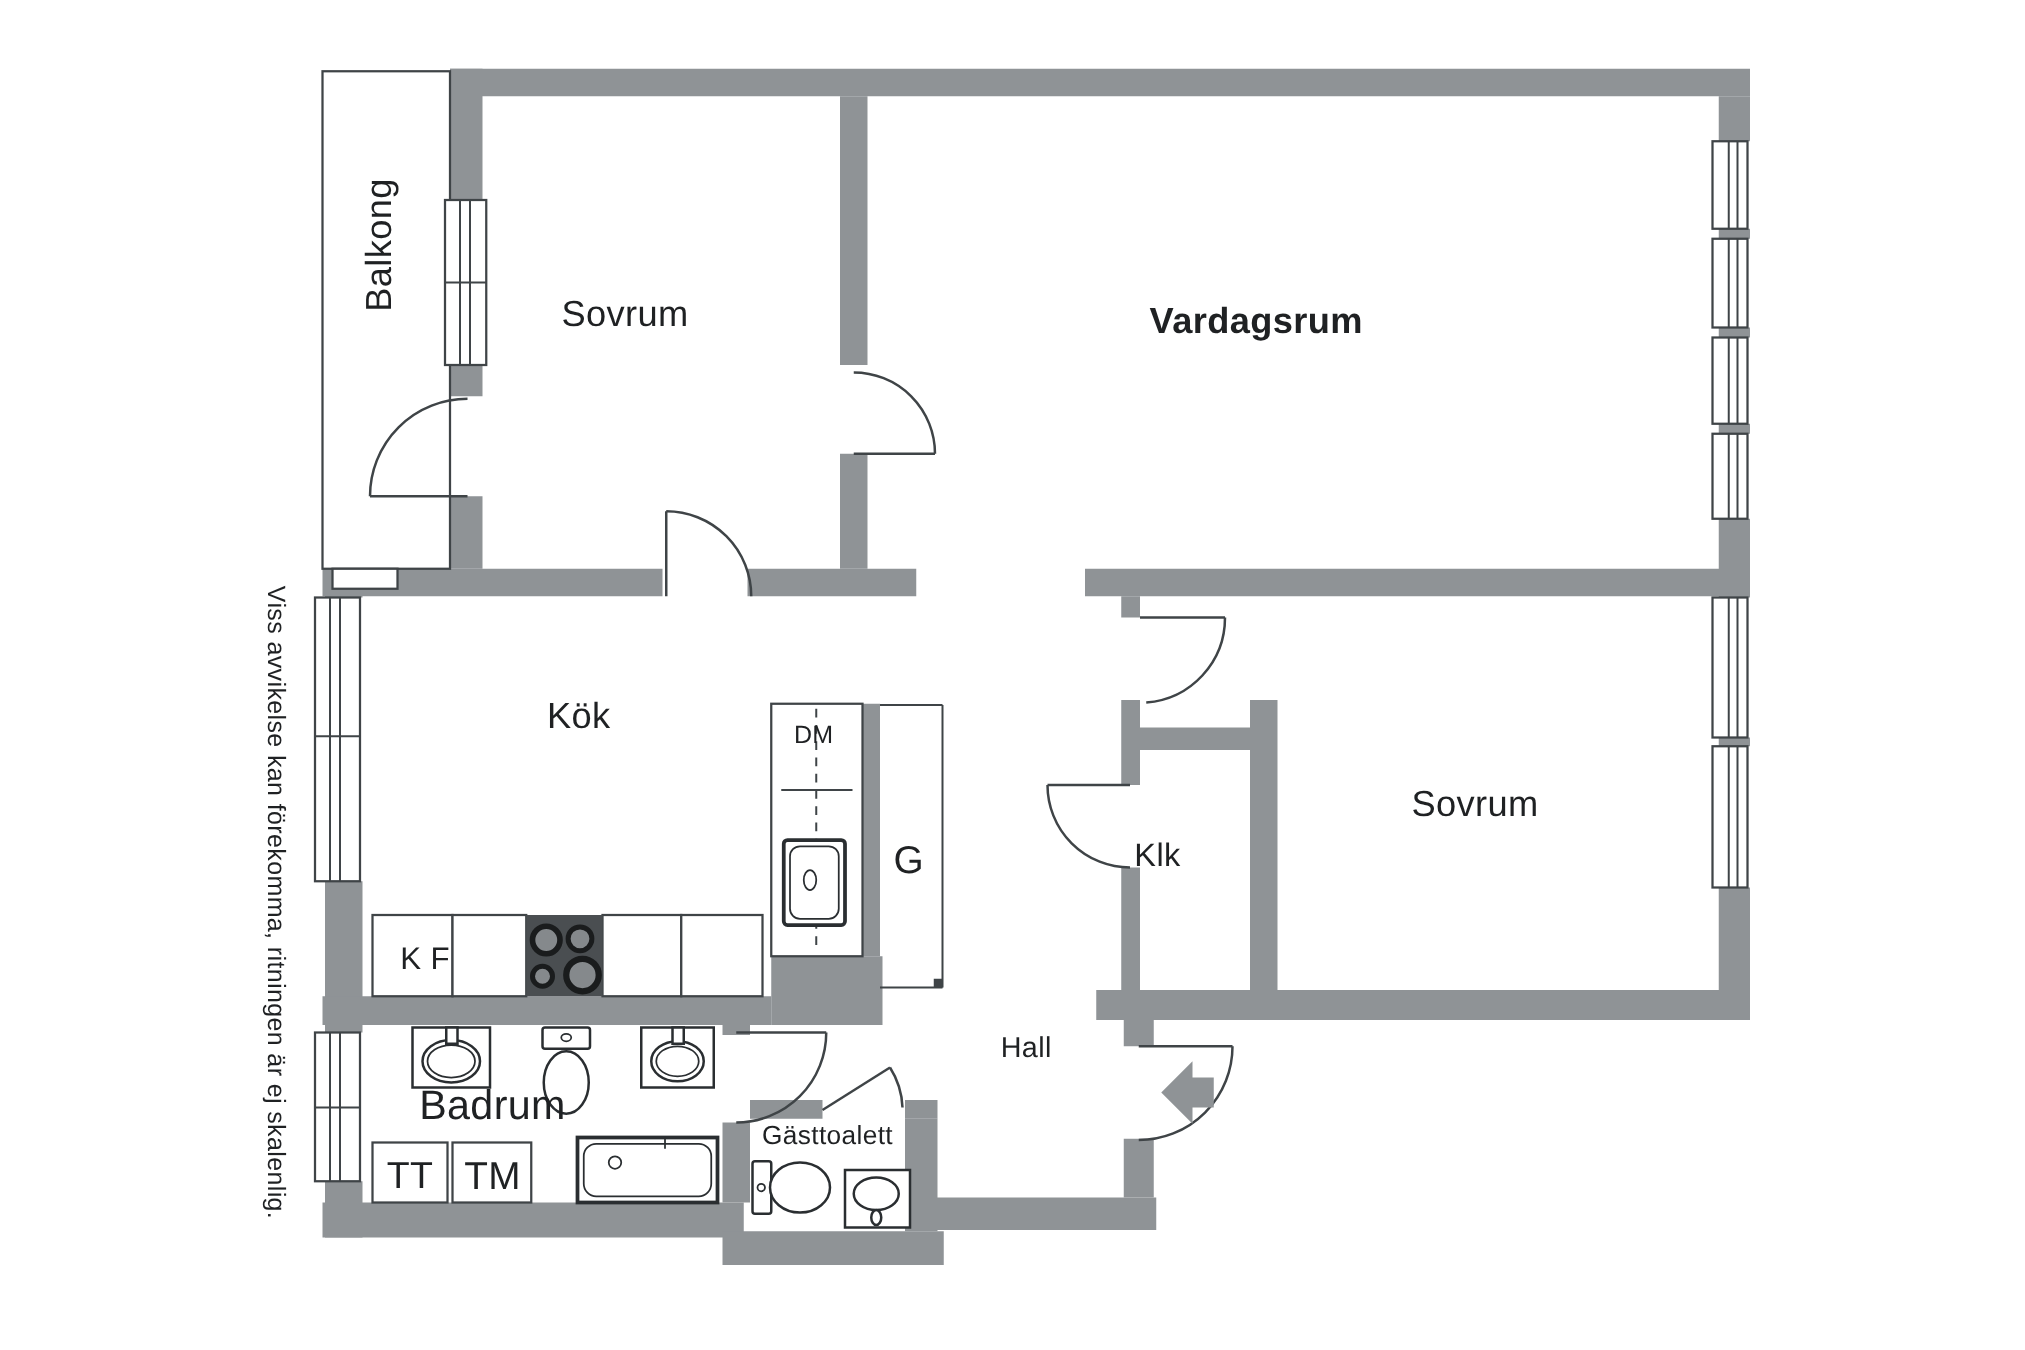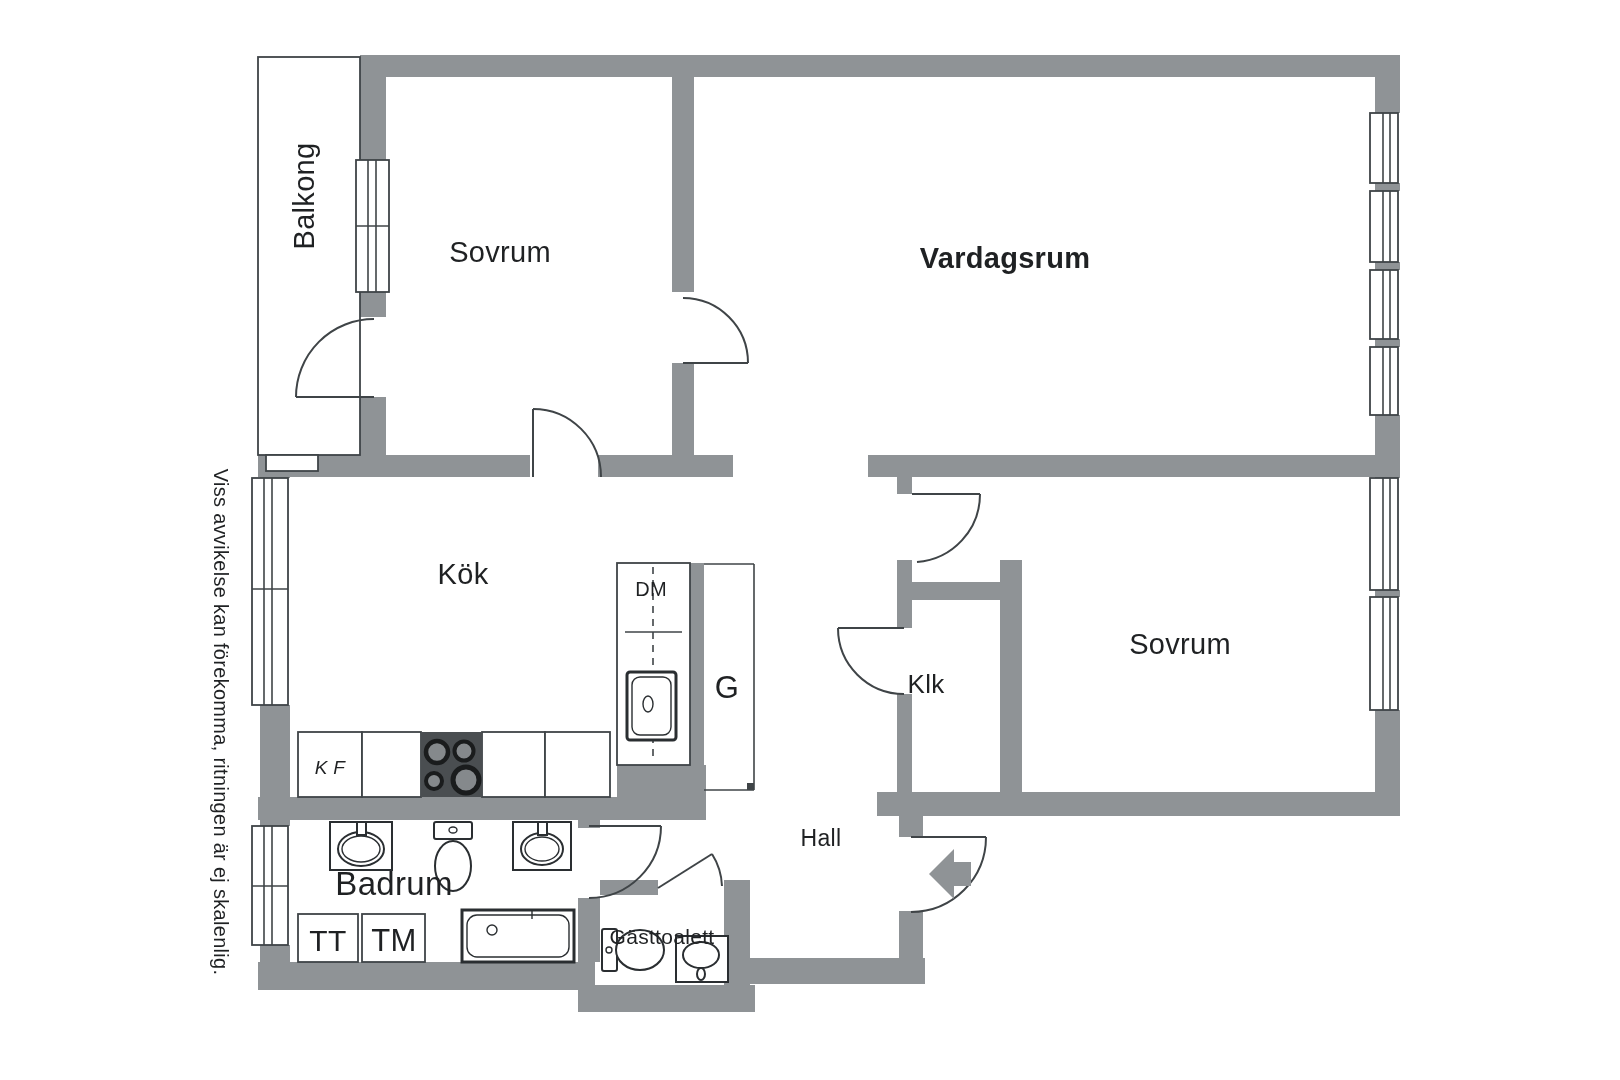--- a/index.html
+++ b/index.html
@@ -219,21 +219,21 @@
 </svg>
 
 <div class="lbl rot270" style="left:304px;top:196px;font-size:29px;">Balkong</div>
 <div class="lbl" style="left:500px;top:252px;font-size:29px;">Sovrum</div>
 <div class="lbl" style="left:1005px;top:258px;font-size:29px;font-weight:bold;">Vardagsrum</div>
 <div class="lbl" style="left:463px;top:574px;font-size:29px;">Kök</div>
 <div class="lbl" style="left:651px;top:589px;font-size:20px;">DM</div>
 <div class="lbl" style="left:727px;top:688px;font-size:31px;">G</div>
 <div class="lbl" style="left:926px;top:668px;font-size:26px;margin-top:16px;">Klk</div>
 <div class="lbl" style="left:1180px;top:644px;font-size:29px;">Sovrum</div>
-<div class="lbl" style="left:330px;top:768px;font-size:19px;font-style:italic;">K F</div>
+<div class="lbl" style="left:340px;top:768px;font-size:25px;">K F</div>
 <div class="lbl" style="left:821px;top:838px;font-size:23px;">Hall</div>
 <div class="lbl" style="left:394px;top:884px;font-size:33px;">Badrum</div>
 <div class="lbl" style="left:328px;top:941px;font-size:30px;">TT</div>
 <div class="lbl" style="left:394px;top:941px;font-size:31px;">TM</div>
-<div class="lbl" style="left:662px;top:909px;font-size:21px;margin-top:28px;">Gästtoalett</div>
+<div class="lbl" style="left:662px;top:909px;font-size:21px;">Gästtoalett</div>
 <div class="lbl rot90" style="left:220px;top:722px;font-size:20px;">Viss avvikelse kan förekomma, ritningen är ej skalenlig.</div>
 
 </div>
 
 </body></html>

